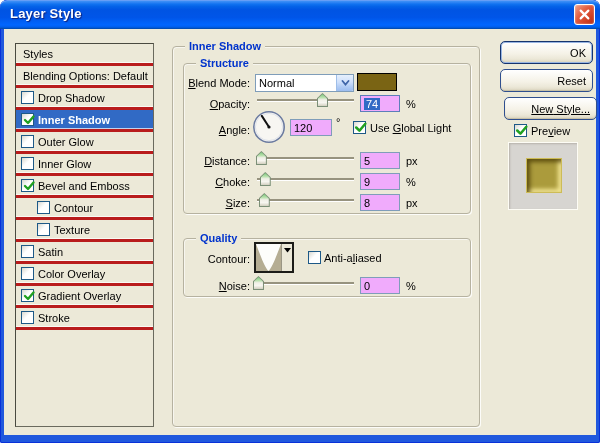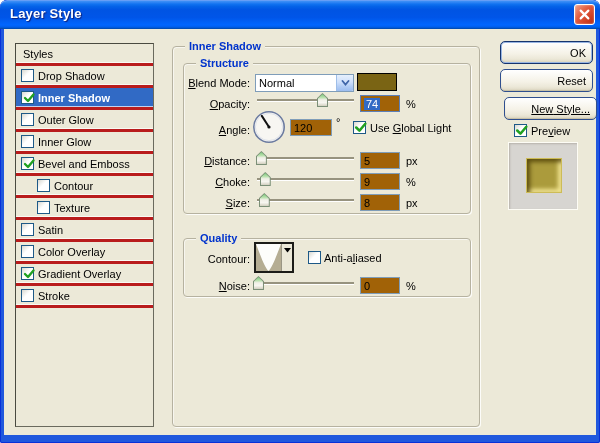--- a/index.html
+++ b/index.html
@@ -33,21 +33,21 @@
   
   .gb{position:absolute;border:1px solid #b6b2a0;border-radius:4px;
     box-shadow:1px 1px 0 rgba(255,255,255,.85), inset 1px 1px 0 rgba(255,255,255,.6);}
   .gb-title{position:absolute;top:-7px;left:12px;background:#ECE9D8;padding:0 4px;
     font-size:11px;font-weight:bold;color:#0033CC;line-height:13px;white-space:nowrap;}
 
   .flabel{position:absolute;font-size:11px;color:#000;text-align:right;width:66px;white-space:nowrap;}
   .flabel u, .plain u{text-decoration:underline;}
   .unit{position:absolute;font-size:11px;color:#000;}
 
-  .tfield{position:absolute;width:40px;height:17px;background:#a16207;border:1px solid #7F9DB9;
+  .tfield{position:absolute;width:40px;height:17px;background:#f0abfc;border:1px solid #7F9DB9;
     font-size:11px;display:flex;align-items:center;padding-left:3px;}
   .tfield .selv{background:#316AC5;color:#fff;padding:0 2px;}
 
   
   .combo{position:absolute;height:18px;background:#fff;border:1px solid #7F9DB9;display:flex;align-items:center;}
   .combo .ctext{flex:1;font-size:11px;padding-left:3px;}
   .combo .carrow{width:17px;height:16px;margin:0;border-left:1px solid #9ebee8;border-radius:0 1px 1px 0;
     background:linear-gradient(180deg,#e6f0fd 0%,#cfe0fb 45%,#b4cef5 70%,#9cbdef 100%);
     display:flex;align-items:center;justify-content:center;}
   .swatch{position:absolute;width:40px;height:18px;border:1px solid #000;}
@@ -100,20 +100,23 @@
         </svg>
     </div>
   </div>
 
   <div class="client">
 
     <div class="listbox">
       <div class="lrow">
           <span class="lbl">Styles</span>
         </div>
+      <div class="lrow">
+          <span class="lbl">Blending Options: Default</span>
+        </div>
 
       <div class="lrow has-cb">
         <span class="cb"></span>
         <span class="lbl">Drop Shadow</span>
       </div>
       <div class="lrow has-cb sel">
         <span class="cb">
             <svg width="14" height="14" viewBox="0 0 14 14">
               <path d="M3 7 L6 10 L11.5 3.5" fill="none" stroke="#21A121" stroke-width="2.4" stroke-linecap="round" stroke-linejoin="round"></path>
             </svg>

